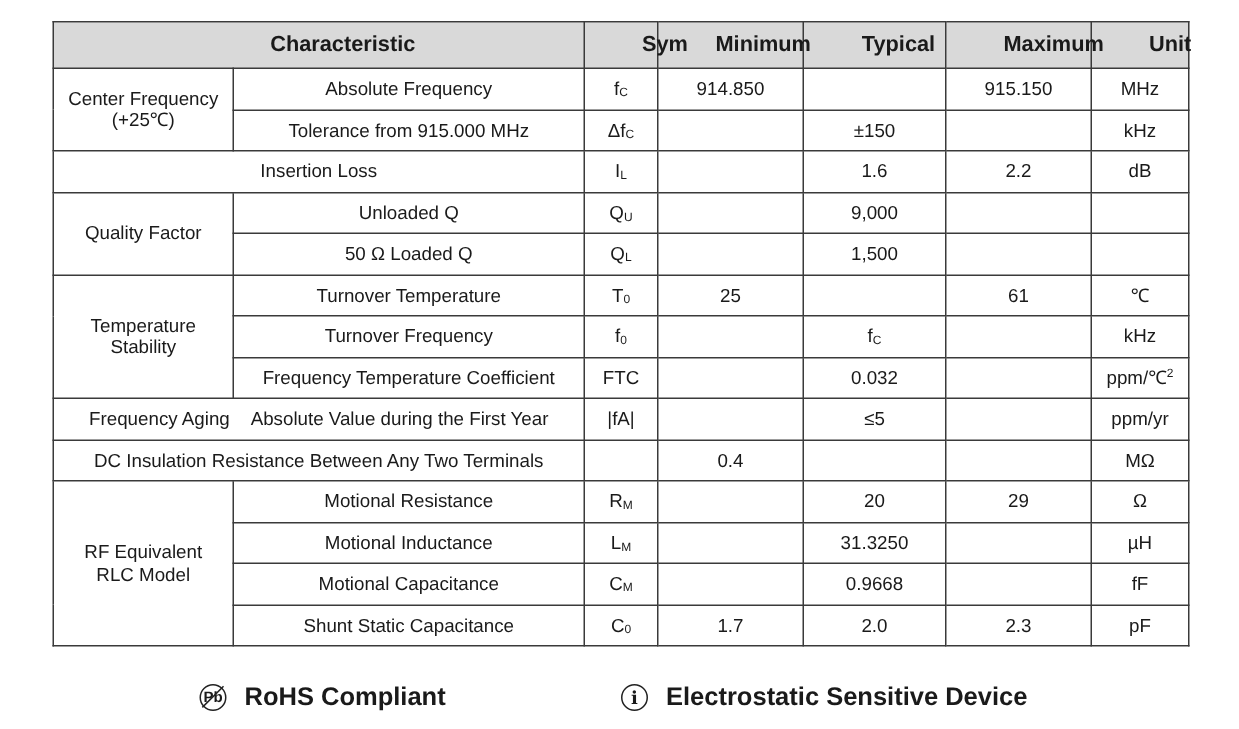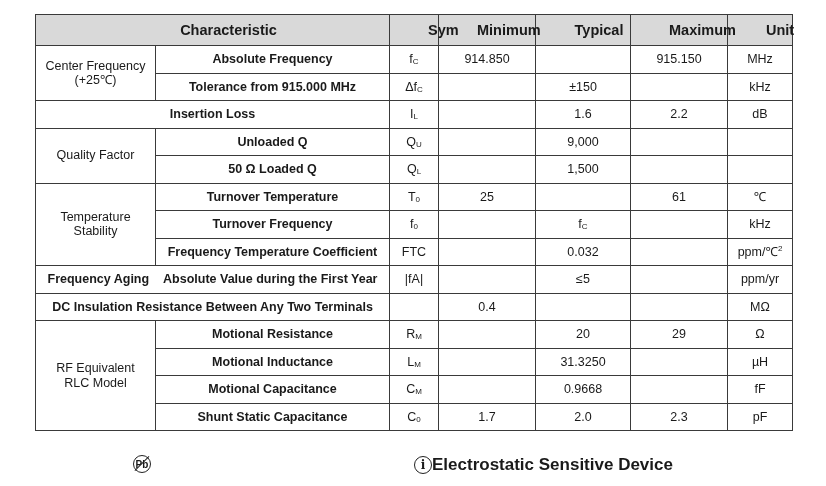--- a/index.html
+++ b/index.html
@@ -3,26 +3,26 @@
 <meta charset="utf-8">
 <style>
   html, body { margin: 0; padding: 0; background: #ffffff; }
   body { width: 826px; height: 486px; position: relative; overflow: hidden;
          font-family: "Liberation Sans", sans-serif; color: #1a1a1a; }
   table.spec { position: absolute; left: 35px; top: 14px; border-collapse: collapse;
                table-layout: fixed; width: 757px; font-size: 12.5px; }
   table.spec td, table.spec th { border: 1px solid #3a3a3a; padding: 0 6px; height: 26.5px;
                text-align: center; vertical-align: middle; line-height: 1.15; }
   table.spec th { background: #d9d9d9; font-weight: bold; font-size: 14.5px; height: 30px; padding-left: 38px; }
-  td.left { text-align: left; font-weight: bold; }
+  td.left { text-align: left; }
   td.grp { text-align: center; }
   .sub { font-size: 8px; vertical-align: -1px; }
   .sup { font-size: 8px; vertical-align: 5px; }
   .footer { position: absolute; top: 455px; font-weight: bold; font-size: 17px;
-            display: flex; align-items: center; gap: 0; }
+            display: flex; align-items: center; gap: 12px; }
   .ico { width: 18px; height: 18px; border: 1.5px solid #222; border-radius: 50%;
          display: inline-flex; align-items: center; justify-content: center; box-sizing: border-box;
          font-size: 10px; font-weight: bold; position: relative; }
   .ico.pb::after { content: ""; position: absolute; width: 20px; height: 1.2px; background: #222;
          transform: rotate(-45deg); }
   .ico.info { font-family: "DejaVu Serif", serif; font-size: 12px; }
 </style>
 </head>
 <body>
 
@@ -177,17 +177,18 @@
     <td>1.7</td>
     <td>2.0</td>
     <td>2.3</td>
     <td>pF</td>
   </tr>
 </tbody>
   </table>
 
 <div class="footer" style="left:133px;">
   <span class="ico pb">Pb</span>
+  <span>RoHS Compliant</span>
 </div>
 <div class="footer" style="left:414px;">
   <span class="ico info">i</span>
   <span>Electrostatic Sensitive Device</span>
 </div>
 
 </body></html>

